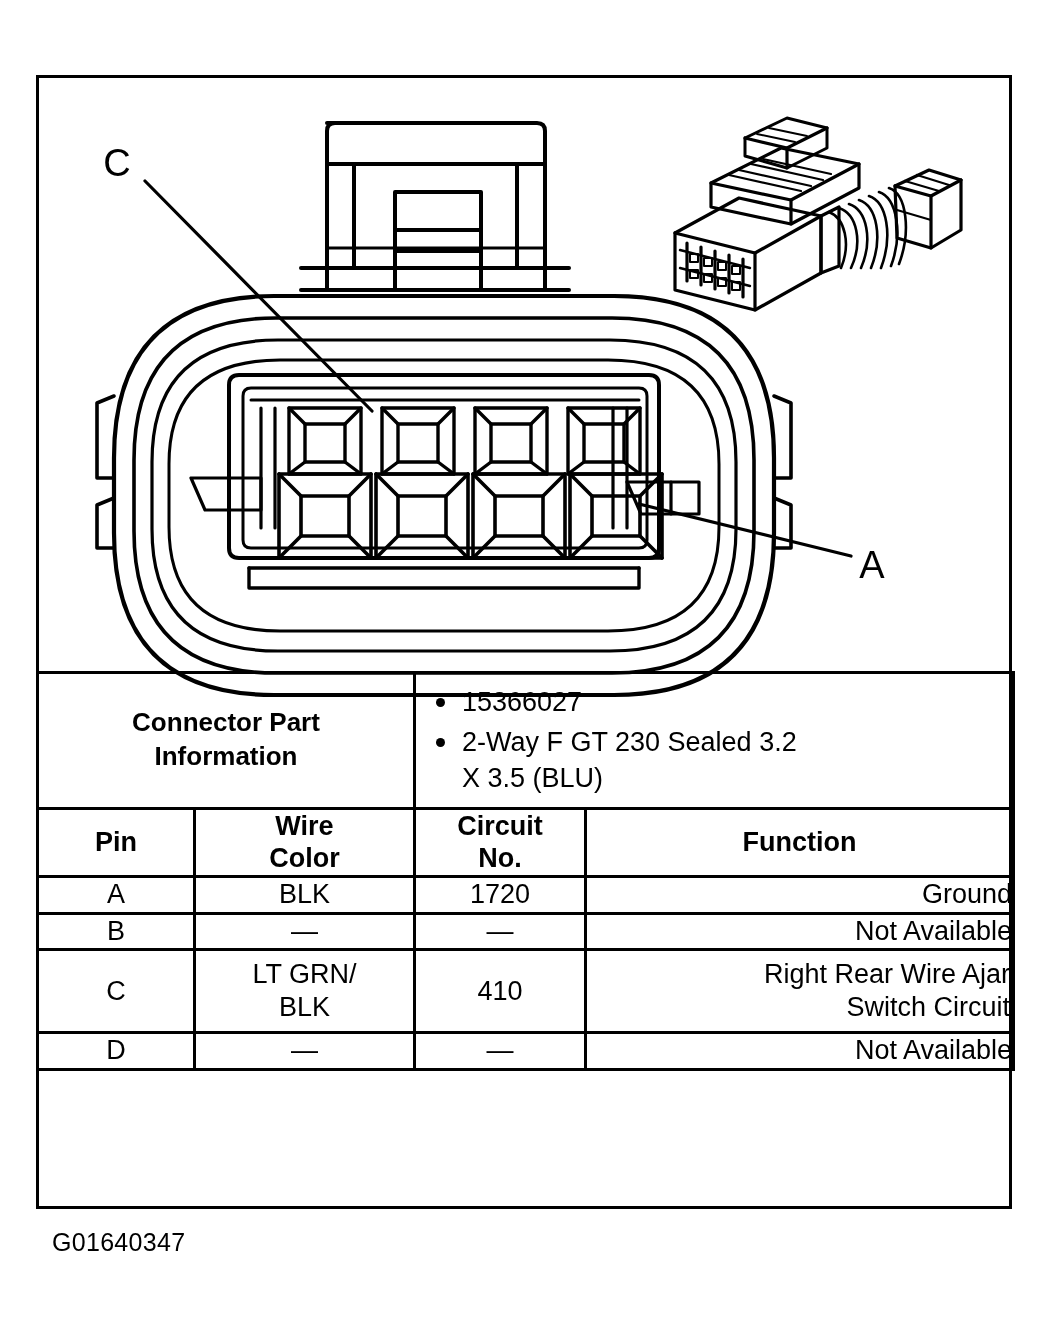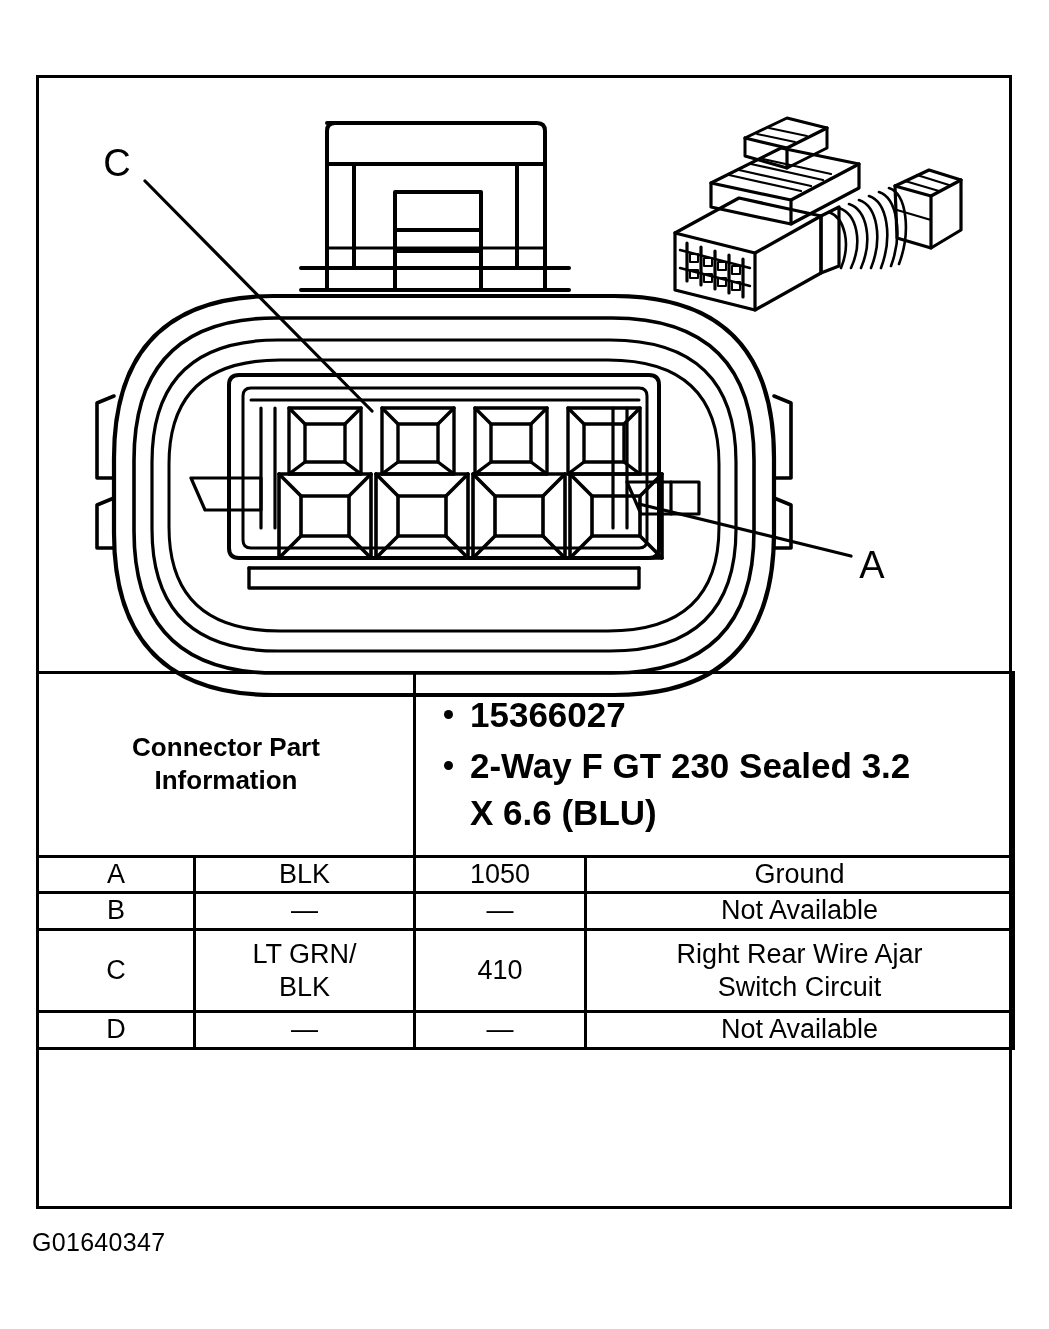--- a/index.html
+++ b/index.html
@@ -68,37 +68,37 @@
 
   .col-pin   { width: 157px; }
   .col-wire  { width: 220px; }
   .col-circ  { width: 171px; }
   .col-func  { width: 428px; }
 
   .cell-center {
     text-align: center;
   }
   .cell-left {
-    text-align: center;
+    text-align: right;
     padding-left: 14px;
   }
 
   .part-info-label {
     font-size: 26px;
     font-weight: bold;
     line-height: 1.30;
     text-align: center;
     padding: 8px 4px;
   }
   .part-info-list {
-    margin: 8px;
+    margin: 0;
     padding: 6px 10px 6px 46px;
     list-style: none;
-    font-size: 35px;
-    font-weight: bold;
+    font-size: 27px;
+    font-weight: normal;
     line-height: 1.34;
   }
   .part-info-list li {
     position: relative;
     margin: 4px 0;
   }
   .part-info-list li .bullet-dot {
     position: absolute;
     left: -26px;
     top: 0.52em;
@@ -143,21 +143,21 @@
     line-height: 1.22;
     padding: 7px 2px;
   }
   .dash {
     letter-spacing: 0;
   }
 
   
   .figure-id {
     position: absolute;
-    left: 32px;
+    left: 52px;
     top: 1228px;
     font-size: 25px;
     letter-spacing: 0.3px;
   }
 </style>
 </head>
 <body>
 
 <div id="page">
 
@@ -380,31 +380,43 @@
           <td colspan="2">
             <ul class="part-info-list">
               <li>
                 <span class="bullet-dot"></span>
                 <span>15366027</span>
               </li>
               <li>
                 <span class="bullet-dot"></span>
                 <span>2-Way F GT 230 Sealed 3.2</span>
                 <br>
-                <span>X 6.6 (BLU)</span>
+                <span>X 3.5 (BLU)</span>
               </li>
             </ul>
           </td>
         </tr>
 
+        <tr>
+          <td class="hdr-pin">Pin</td>
+          <td class="hdr-cell">
+            <span class="hdr-two-line">Wire</span>
+            <span class="hdr-two-line">Color</span>
+          </td>
+          <td class="hdr-cell">
+            <span class="hdr-two-line">Circuit</span>
+            <span class="hdr-two-line">No.</span>
+          </td>
+          <td class="hdr-func">Function</td>
+        </tr>
 
         <tr>
           <td class="data-cell cell-center">A</td>
           <td class="data-cell cell-center">BLK</td>
-          <td class="data-cell cell-center">1050</td>
+          <td class="data-cell cell-center">1720</td>
           <td class="data-cell cell-left">Ground</td>
         </tr>
 
         <tr>
           <td class="data-cell cell-center">B</td>
           <td class="data-cell cell-center dash">—</td>
           <td class="data-cell cell-center dash">—</td>
           <td class="data-cell cell-left">Not Available</td>
         </tr>
 

